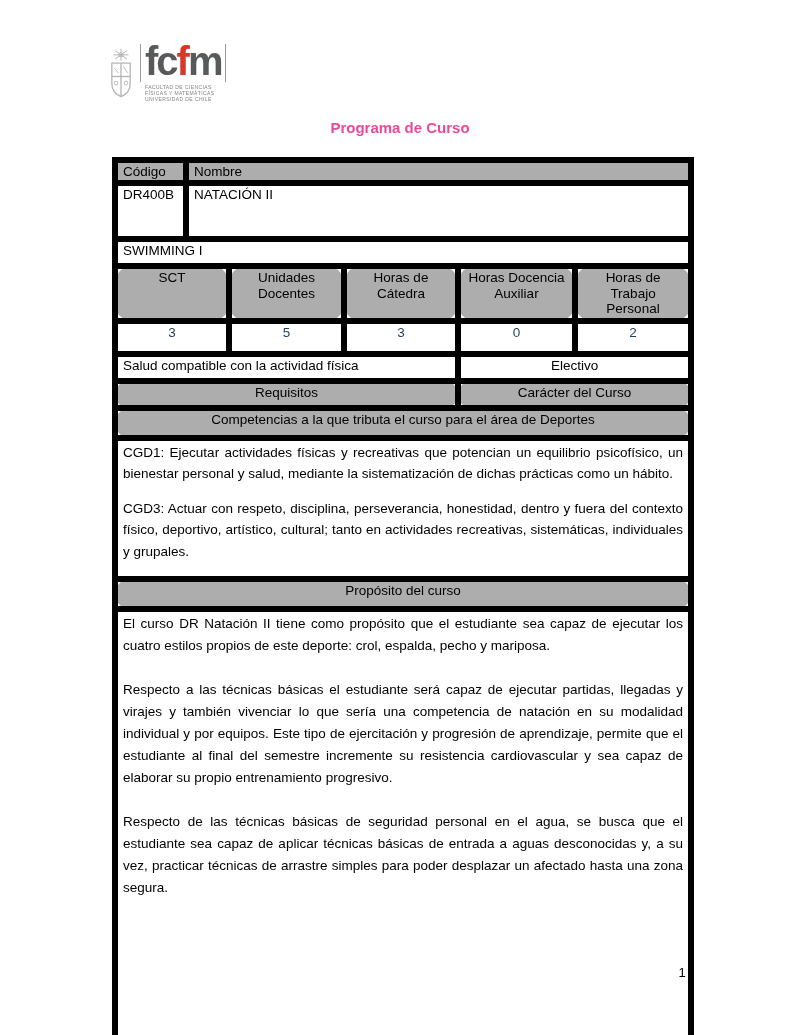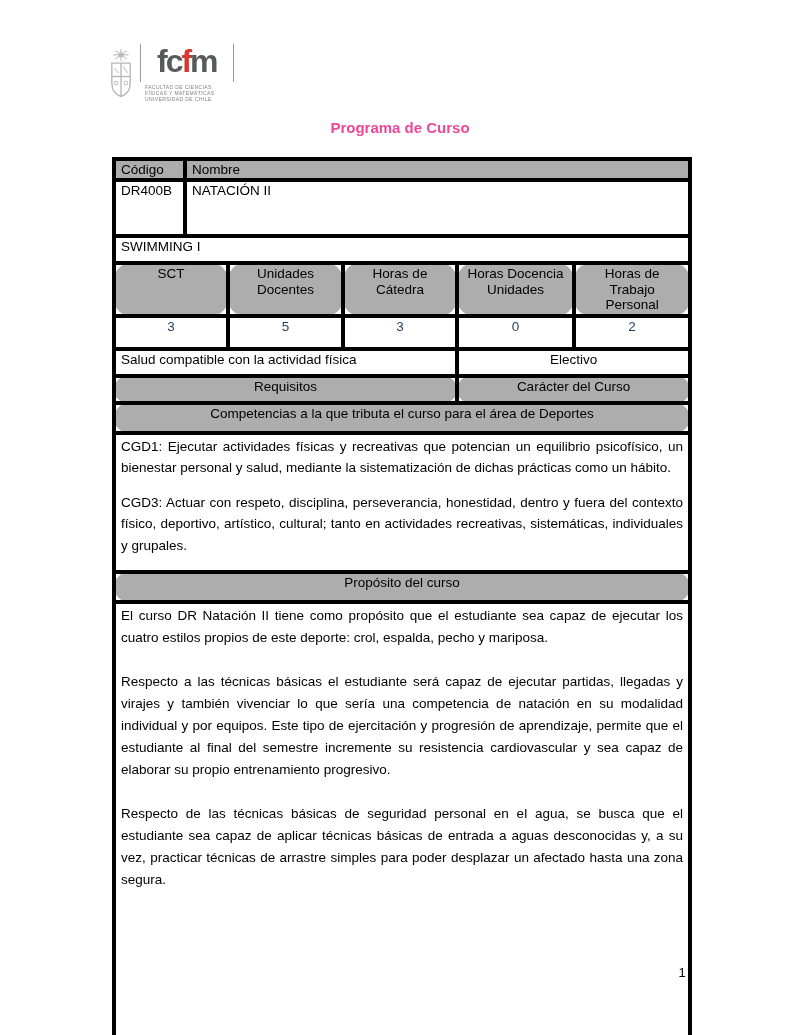--- a/index.html
+++ b/index.html
@@ -13,22 +13,22 @@
   .page { position: absolute; inset: 0; background: #fff; }
 
   
   .logo { position: absolute; left: 106px; top: 44px; display: flex; align-items: flex-start; }
   .crest { display: block; margin-top: 4px; }
   .logo-right { margin-left: 4px; }
   .wordmark {
     display: inline-block;
     border-left: 1px solid #9a9b9d;
     border-right: 1px solid #9a9b9d;
-    padding: 0 16px;
-    font-size: 32px; font-weight: 700; letter-spacing: -2px;
+    padding: 0 4px;
+    font-size: 40px; font-weight: 700; letter-spacing: -2px;
     line-height: 34px; height: 38px;
     color: #58595b;
   }
   .wordmark .red { color: #d6392b; }
   .logo-sub {
     margin-top: 2px; padding-left: 5px;
     font-size: 5px; line-height: 6px; letter-spacing: 0.4px;
     color: #808184; font-weight: 400;
   }
 
@@ -39,21 +39,21 @@
   }
 
   
   table.course {
     position: absolute; left: 112px; top: 157px;
     width: 576px; table-layout: fixed;
     border-collapse: collapse;
     font-size: 13.5px;
   }
   table.course td {
-    border: 4px solid #000000;
+    border: 6px solid #000000;
     padding: 1px 5px;
     vertical-align: top;
     overflow: hidden;
   }
   td.gray { background: #adadad; }
   td.vmid { vertical-align: middle; }
   td.ctr  { text-align: center; border-radius: 17px; }
   .num { color: #1f3d5c; text-align: center; }
   .hdr2 { line-height: 15.5px; padding: 1px 2px; }
   .band { padding-top: 2px; }
@@ -136,21 +136,21 @@
 
 
     <tr class="h19">
       <td colspan="6">SWIMMING I</td>
     </tr>
 
     <tr class="h33">
       <td class="gray vmid ctr hdr2" colspan="2">SCT</td>
       <td class="gray vmid ctr hdr2">Unidades Docentes</td>
       <td class="gray vmid ctr hdr2">Horas de Cátedra</td>
-      <td class="gray vmid ctr hdr2">Horas Docencia Unidades</td>
+      <td class="gray vmid ctr hdr2">Horas Docencia Auxiliar</td>
       <td class="gray vmid ctr hdr2">Horas de Trabajo Personal</td>
     </tr>
 
     <tr class="h33">
       <td class="num" colspan="2">3</td>
       <td class="num">5</td>
       <td class="num">3</td>
       <td class="num">0</td>
       <td class="num">2</td>
     </tr>

